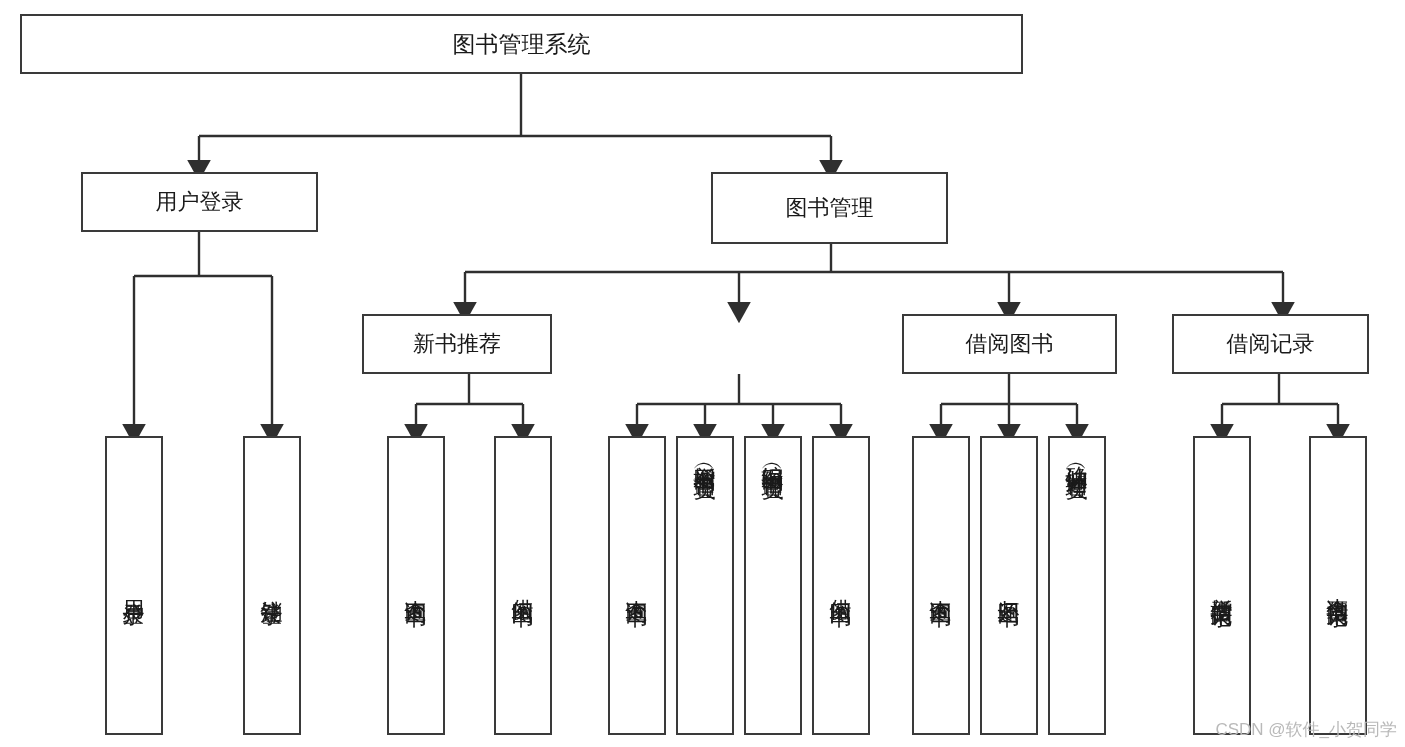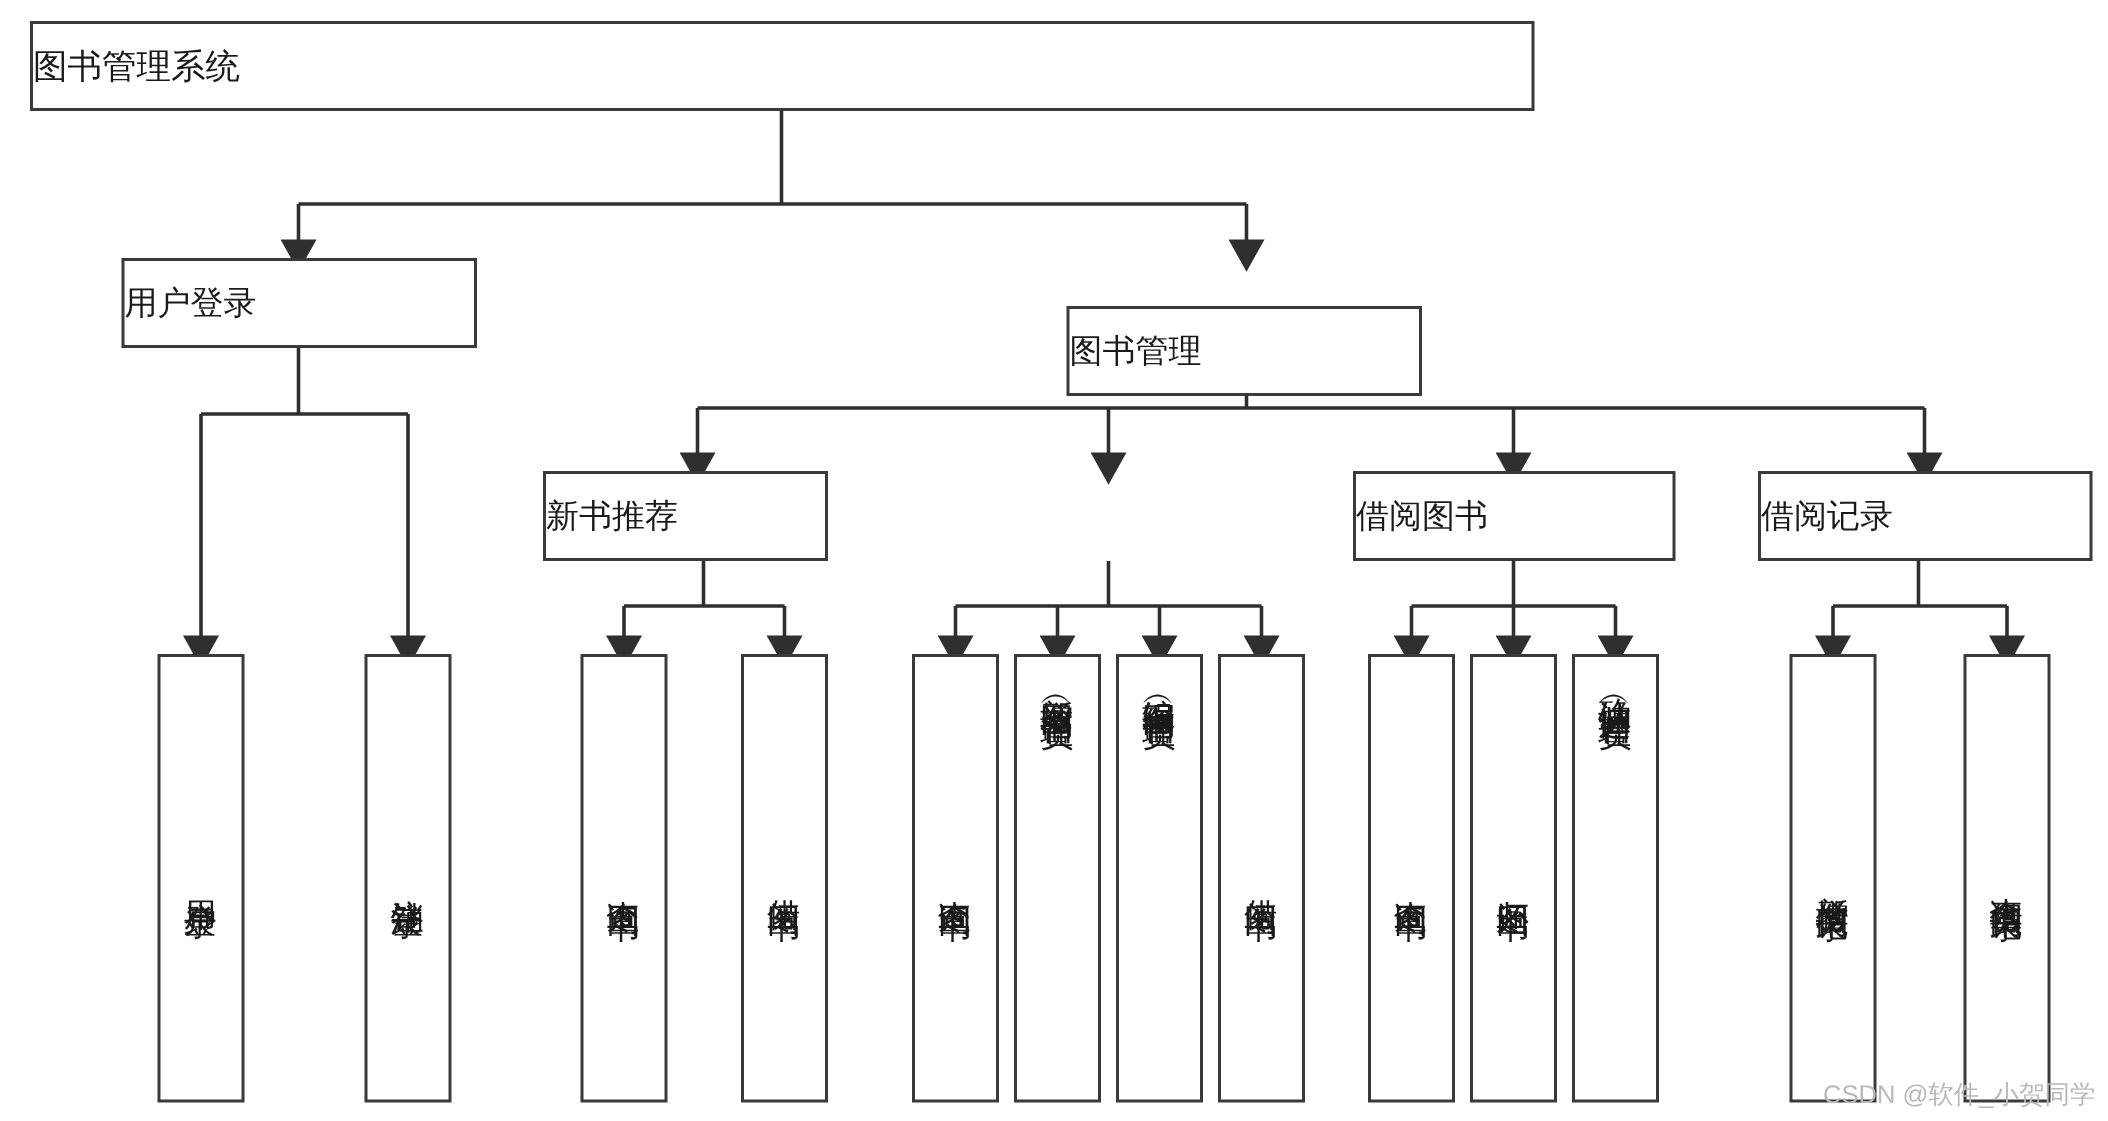--- a/index.html
+++ b/index.html
@@ -24,20 +24,21 @@
     width: 1405px;
     height: 747px;
   }
   .node {
     position: absolute;
     box-sizing: border-box;
     background: #ffffff;
     border: 2.2px solid #3a3a3a;
     display: flex;
     align-items: center;
+    justify-content: center;
     color: #1a1a1a;
     z-index: 3;
   }
   .node.root   { font-size: 23px; }
   .node.lvl2   { font-size: 22px; }
   .node.lvl3   { font-size: 22px; }
   .node.leaf   {
     font-size: 22px;
     writing-mode: vertical-rl;
     text-orientation: upright;
@@ -122,31 +123,31 @@
     </g>
   </svg>
 
   <div class="node root" style="left:20px; top:14px; width:1003px; height:60px;">
     <span class="lbl">图书管理系统</span>
   </div>
 
   <div class="node lvl2" style="left:81px; top:172px; width:237px; height:60px;">
     <span class="lbl">用户登录</span>
   </div>
-  <div class="node lvl2" style="left:711px; top:172px; width:237px; height:60px;margin-top:32px;">
+  <div class="node lvl2" style="left:711px; top:172px; width:237px; height:72px;">
     <span class="lbl">图书管理</span>
   </div>
 
   <div class="node lvl3" style="left:362px; top:314px; width:190px; height:60px;">
     <span class="lbl">新书推荐</span>
   </div>
   <div class="node lvl3" style="left:902px; top:314px; width:215px; height:60px;">
     <span class="lbl">借阅图书</span>
   </div>
-  <div class="node lvl3" style="left:1172px; top:314px; width:223px; height:60px;">
+  <div class="node lvl3" style="left:1172px; top:314px; width:197px; height:60px;">
     <span class="lbl">借阅记录</span>
   </div>
 
   <div class="node leaf centered" style="left:105px; top:436px; width:58px; height:299px;">
     <span class="lbl">用户登录</span>
   </div>
   <div class="node leaf centered" style="left:243px; top:436px; width:58px; height:299px;">
     <span class="lbl">注销登录</span>
   </div>
 

